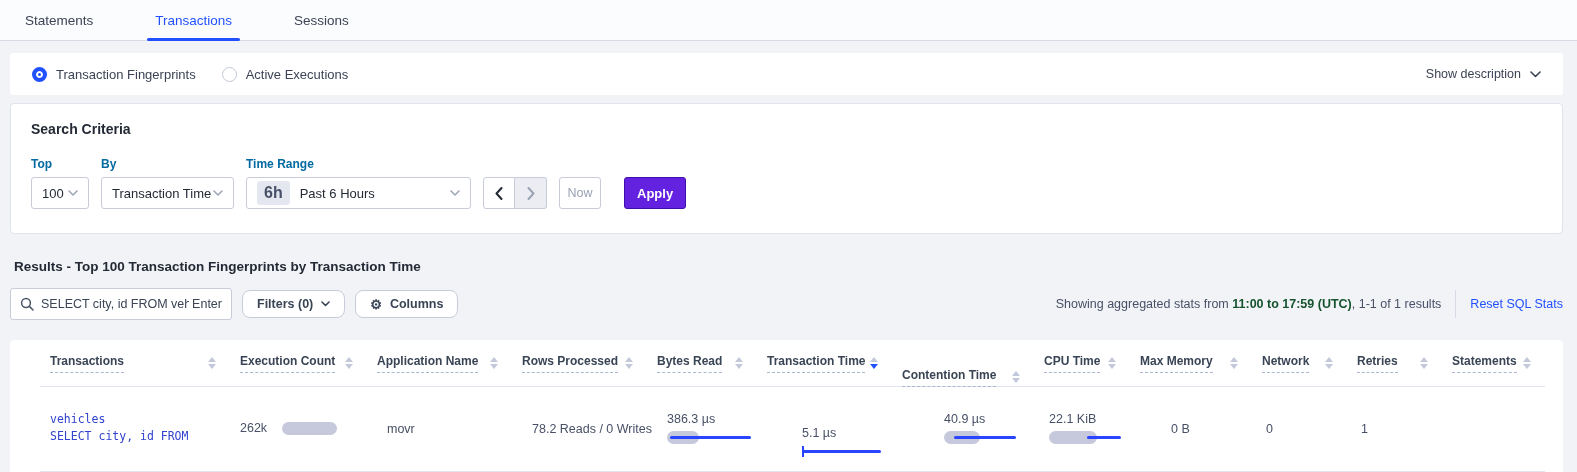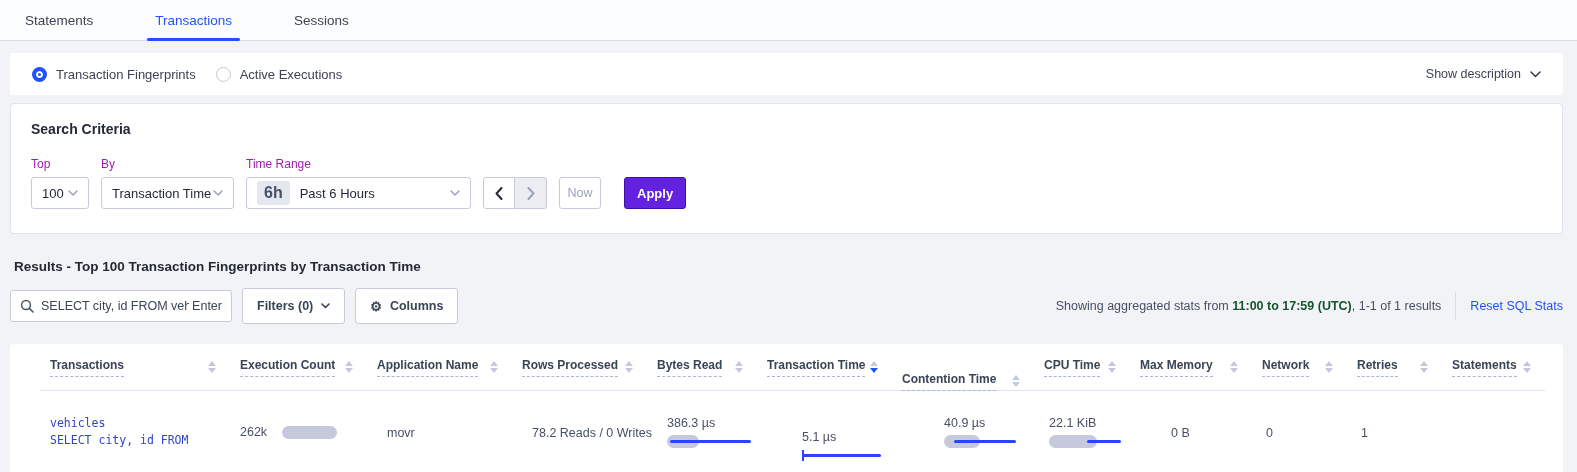--- a/index.html
+++ b/index.html
@@ -11,35 +11,35 @@
             display:flex; align-items:stretch; padding-left:17px; }
   .tab { font-size:13.5px; color:#3c4354; padding:0 8px; margin-right:46px;
          display:flex; align-items:center; position:relative; cursor:pointer; }
   .tab.active { color:#2151ff; font-weight:400; }
   .tab.active::after { content:""; position:absolute; left:0; right:0; bottom:-1px;
                        height:3px; background:#2151ff; border-radius:2px; }
 
   
   .radio-band { margin:12px 14px 8px 10px; height:42px; background:#fff; border-radius:3px;
                 display:flex; align-items:center; justify-content:space-between; padding:0 22px; }
-  .radio-group { display:flex; gap:20px; }
+  .radio-group { display:flex; gap:26px; }
   .radio-opt { display:flex; align-items:center; gap:9px; cursor:pointer; }
   .radio-dot { width:15px; height:15px; border-radius:50%; }
   .radio-dot.on  { background:#2151ff; border:4px solid #2151ff; box-shadow:inset 0 0 0 2px #fff; }
   .radio-dot.off { background:#fff; border:1px solid #c4c9d8; }
   .radio-label { font-size:13px; color:#3c4354; }
   .show-desc { display:flex; align-items:center; gap:9px; font-size:12.5px; color:#3c4354; cursor:pointer; }
 
   
   .criteria-card { margin:4px 14px; background:#fff; border:1px solid #e0e2ec; border-radius:4px;
                    margin-left:10px; padding:17px 20px 24px; }
   .criteria-title { font-size:14px; font-weight:700; color:#242a35; margin-bottom:20px; }
   .fields { display:flex; align-items:flex-end; }
   .field { margin-right:12px; }
-  .field-label { font-size:12px; font-weight:400; color:#a21caf; margin-bottom:6px; }
+  .field-label { font-size:12px; font-weight:700; color:#0369a1; margin-bottom:6px; }
   .select { height:32px; border:1px solid #c8ccda; border-radius:3px; background:#fff;
             display:flex; align-items:center; padding:0 10px; font-size:13px; color:#242a35;
             justify-content:space-between; cursor:pointer; }
   .sel-top { width:58px; }
   .sel-by { width:133px; }
   .sel-range { width:225px; }
   .badge { background:#e4e7ef; border-radius:3px; font-size:16px; font-weight:700;
            color:#475066; padding:3px 7px; margin-right:10px; }
   .range-left { display:flex; align-items:center; }
   .nav-group { display:flex; margin-right:12px; }
@@ -57,21 +57,21 @@
   
   .results-heading { margin:25px 0 0 14px; font-size:13.5px; font-weight:700; color:#242a35; }
   .controls-row { margin:14px 14px 0 10px; display:flex; align-items:center; }
   .search-box { position:relative; width:222px; height:32px; border:1px solid #c8ccda;
                 border-radius:3px; background:#fff; margin-right:10px; }
   .search-box input { position:absolute; left:30px; right:42px; top:0; height:30px; border:none;
                       outline:none; font-size:12.5px; color:#394455;
                       font-family:"Liberation Sans", sans-serif; }
   .search-icon { position:absolute; left:9px; top:8px; }
   .enter-hint { position:absolute; right:9px; top:8px; font-size:12.5px; color:#394455; }
-  .ctl-btn { height:36px; border:1px solid #c8ccda; border-radius:3px; background:#fff;
+  .ctl-btn { height:28px; border:1px solid #c8ccda; border-radius:8px; background:#fff;
              display:flex; align-items:center; gap:8px; padding:0 14px; font-size:12.5px;
              font-weight:700; color:#394455; margin-right:10px; cursor:pointer; }
   .stats-area { margin-left:auto; display:flex; align-items:center; }
   .stats-text { font-size:12.5px; color:#475066; }
   .stats-text b { color:#14532d; }
   .vdiv { width:1px; height:28px; background:#d8dae6; margin:0 14px; }
   .reset-link { font-size:12.5px; color:#2151ff; cursor:pointer; white-space:nowrap; }
 
   
   .table-card { margin:20px 14px 0 10px; background:#fff; border-radius:4px; padding-bottom:13px; }

